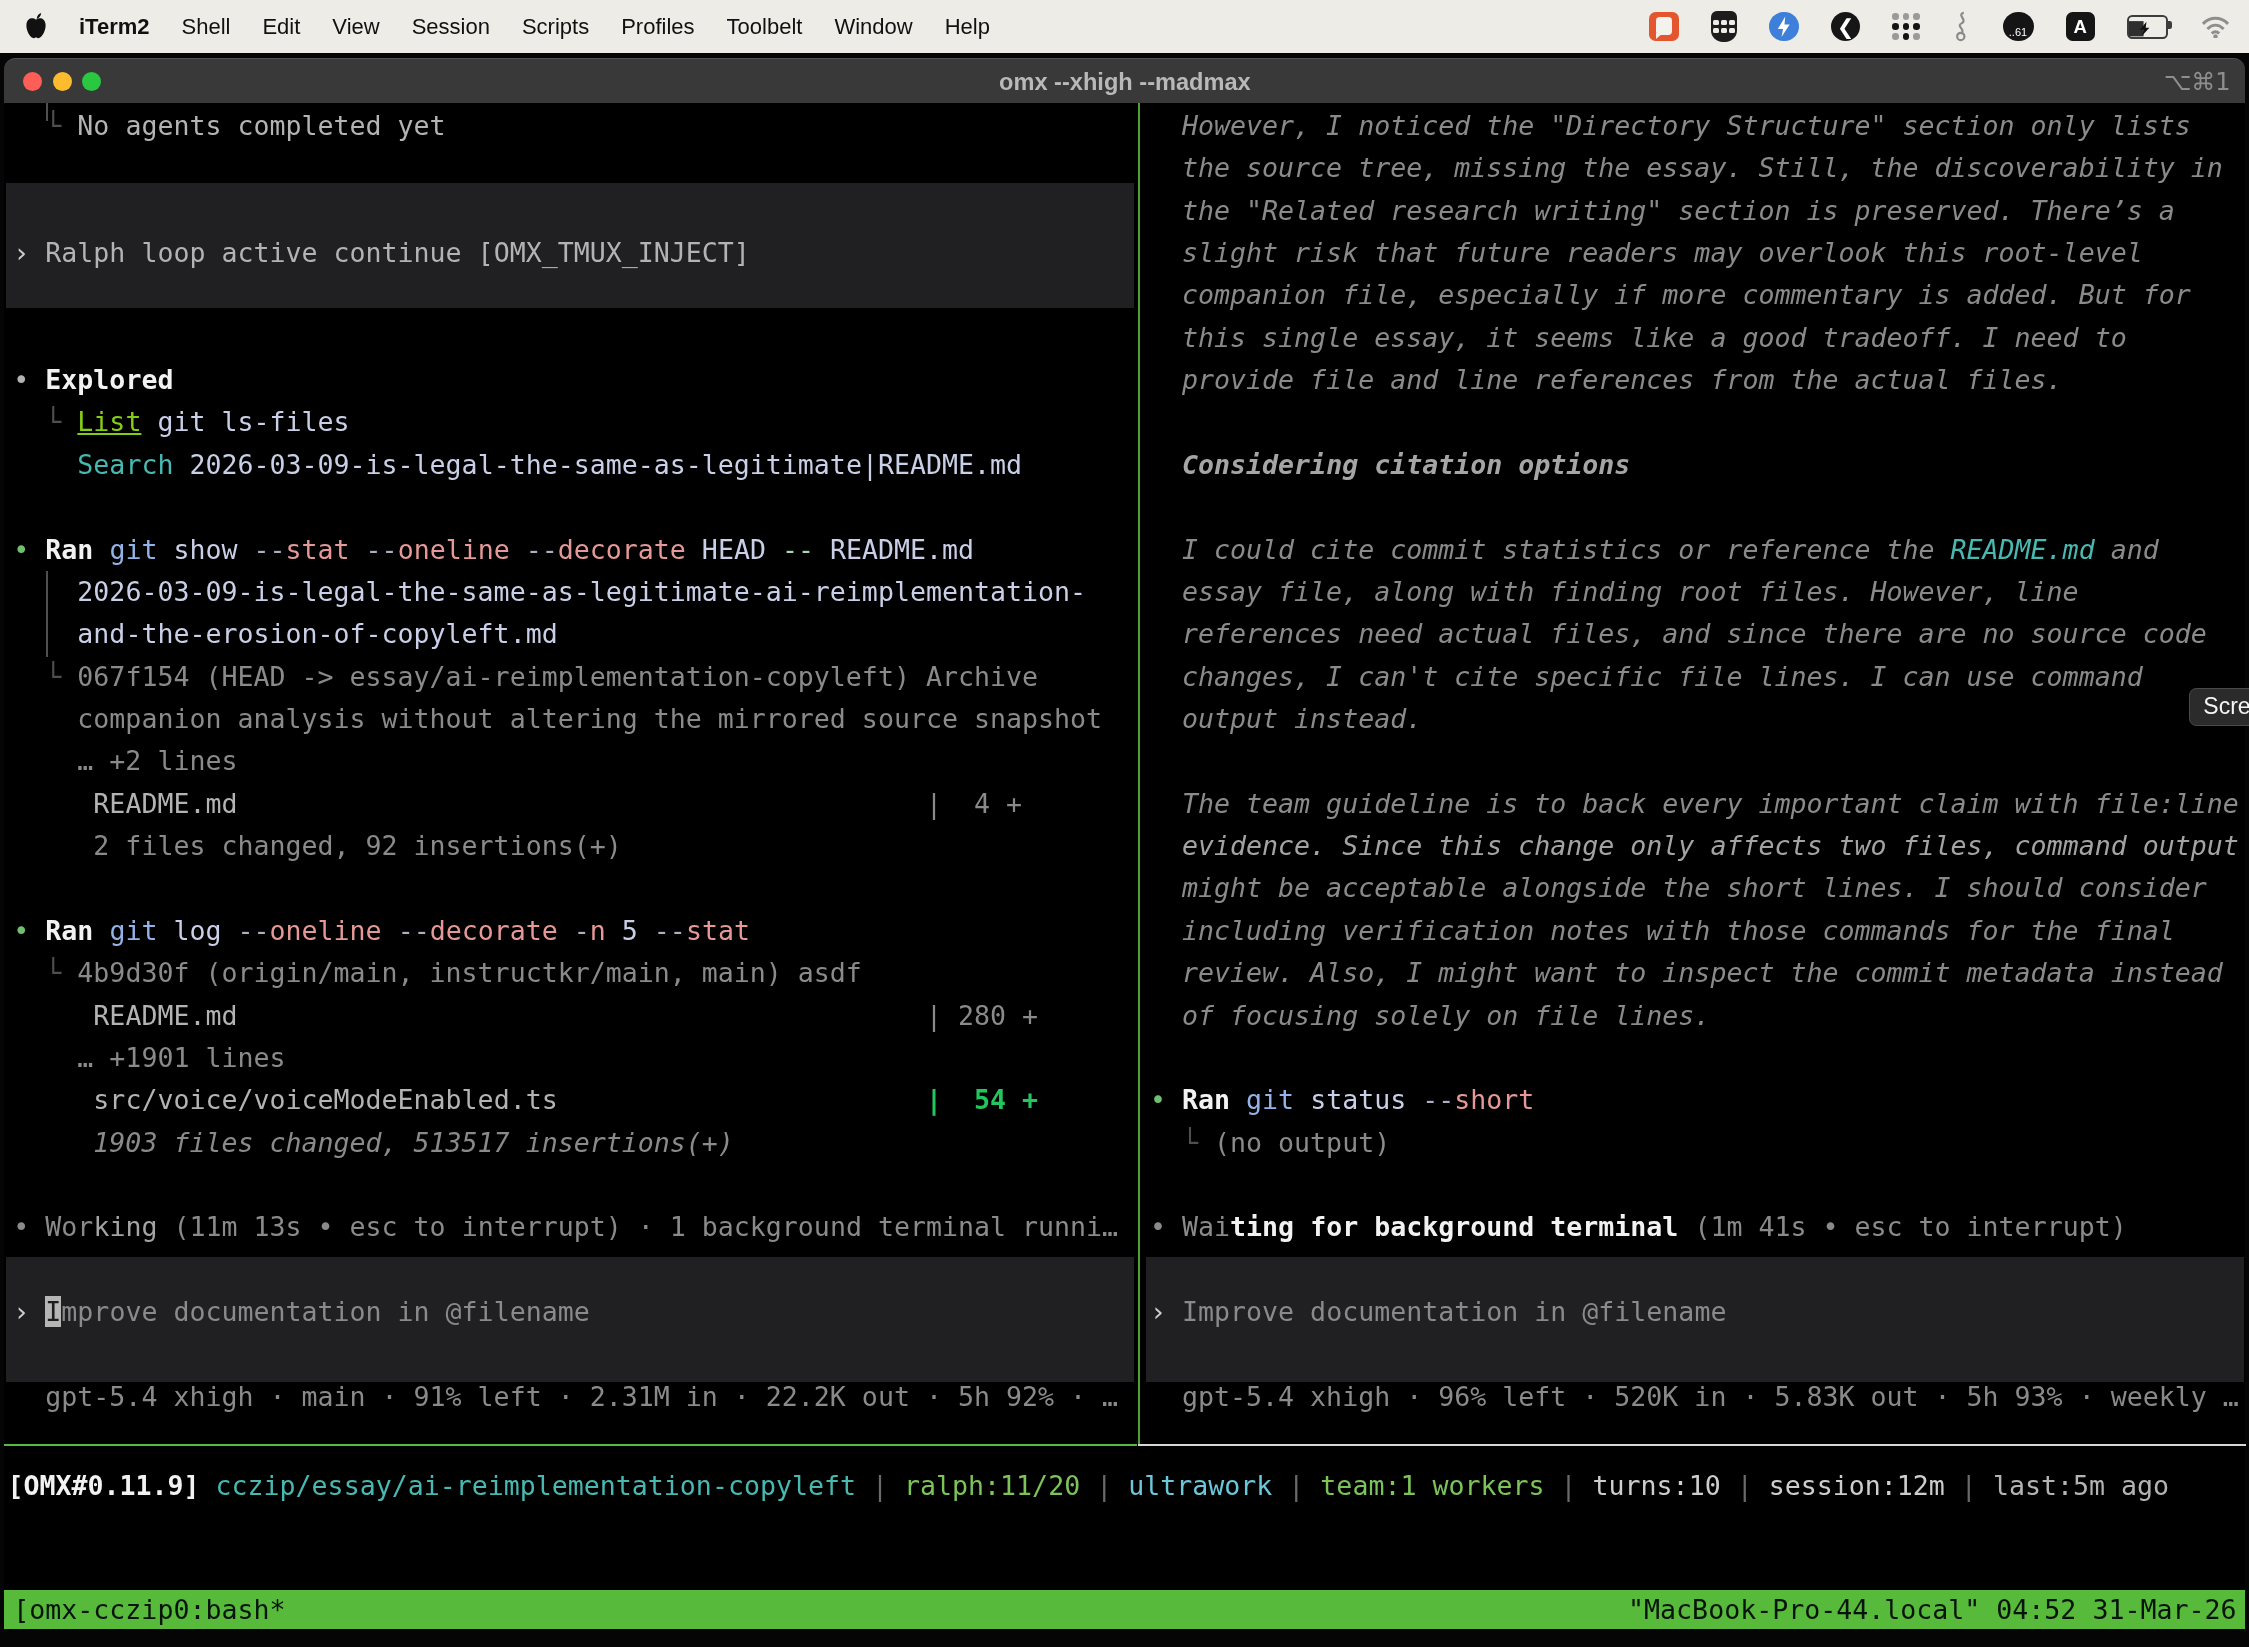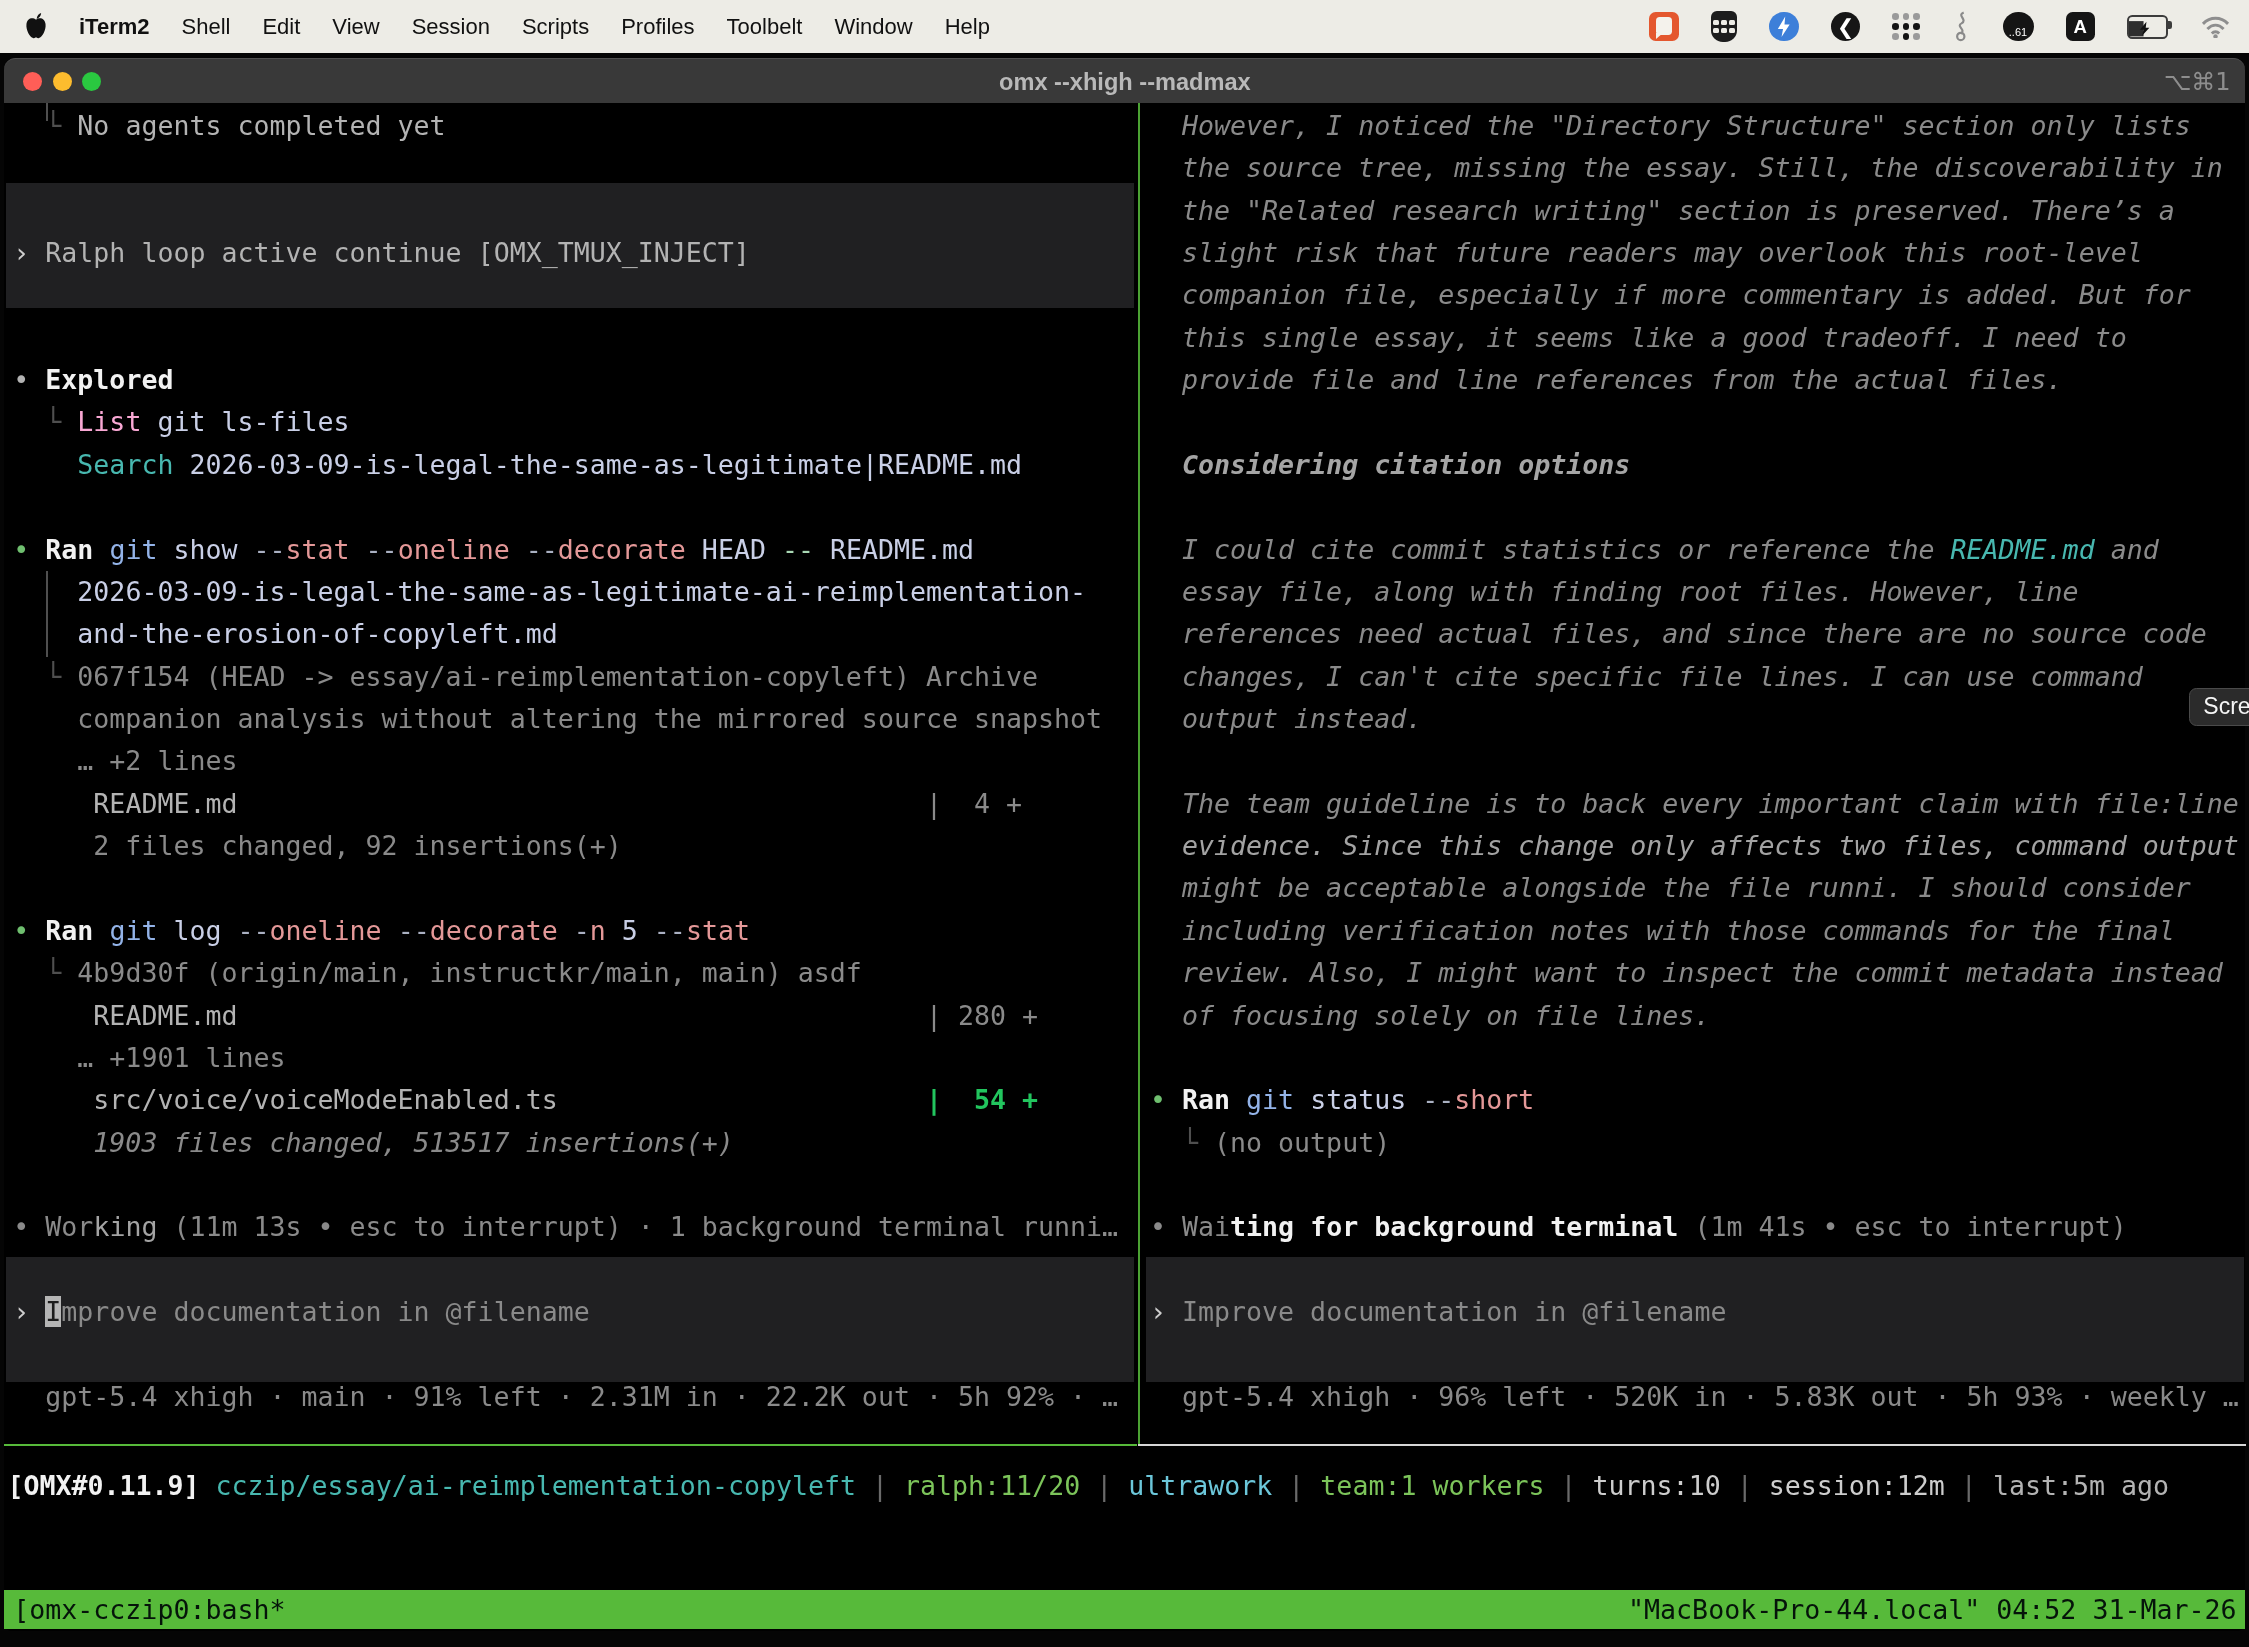--- a/index.html
+++ b/index.html
@@ -171,21 +171,21 @@
   <div class="guide" style="left:46px;top:571px;height:86px;"></div>
 
   <div class="vdiv"></div>
   <div class="hl-left"></div>
   <div class="hl-right"></div>
 
   <div id="lines-left">
       <div class="tline" style="left: 13.3px; top: 105px;"><span style="color: rgb(79, 79, 79);">  └ </span><span style="color: rgb(179, 179, 179);">No agents completed yet</span></div>
       <div class="tline" style="left: 13.3px; top: 232px;"><span style="color: rgb(205, 205, 205);">› </span><span style="color: rgb(179, 179, 179);">Ralph loop active continue [OMX_TMUX_INJECT]</span></div>
       <div class="tline" style="left: 13.3px; top: 359px;"><span style="color: rgb(179, 179, 179);">• </span><span style="color: rgb(242, 242, 242); font-weight: bold;">Explored</span></div>
-      <div class="tline" style="left: 13.3px; top: 401px;"><span style="color: rgb(79, 79, 79);">  └ </span><span style="color: #f9a8d4;">List</span><span style="color: rgb(201, 207, 230);"> git ls-files</span></div>
+      <div class="tline" style="left: 13.3px; top: 401px;"><span style="color: rgb(79, 79, 79);">  └ </span><span style="color: #84cc16; text-decoration: underline;">List</span><span style="color: rgb(201, 207, 230);"> git ls-files</span></div>
       <div class="tline" style="left: 13.3px; top: 444px;"><span style="color: rgb(79, 79, 79);">    </span><span style="color: rgb(72, 184, 176);">Search</span><span style="color: rgb(201, 207, 230);"> 2026-03-09-is-legal-the-same-as-legitimate|README.md</span></div>
       <div class="tline" style="left: 13.3px; top: 529px;"><span style="color: rgb(111, 191, 111);">• </span><span style="color: rgb(242, 242, 242); font-weight: bold;">Ran</span><span style="color: rgb(201, 207, 230);"> </span><span style="color: rgb(147, 179, 232);">git</span><span style="color: rgb(201, 207, 230);"> show </span><span style="color: rgb(170, 176, 194);">--</span><span style="color: rgb(228, 152, 152);">stat</span><span style="color: rgb(201, 207, 230);"> </span><span style="color: rgb(170, 176, 194);">--</span><span style="color: rgb(228, 152, 152);">oneline</span><span style="color: rgb(201, 207, 230);"> </span><span style="color: rgb(170, 176, 194);">--</span><span style="color: rgb(228, 152, 152);">decorate</span><span style="color: rgb(201, 207, 230);"> HEAD </span><span style="color: rgb(169, 216, 180);">--</span><span style="color: rgb(201, 207, 230);"> README.md</span></div>
       <div class="tline" style="left: 13.3px; top: 571px;"><span style="color: rgb(79, 79, 79);">    </span><span style="color: rgb(201, 207, 230);">2026-03-09-is-legal-the-same-as-legitimate-ai-reimplementation-</span></div>
       <div class="tline" style="left: 13.3px; top: 613px;"><span style="color: rgb(79, 79, 79);">    </span><span style="color: rgb(201, 207, 230);">and-the-erosion-of-copyleft.md</span></div>
       <div class="tline" style="left: 13.3px; top: 656px;"><span style="color: rgb(79, 79, 79);">  └ </span><span style="color: rgb(138, 138, 138);">067f154 (HEAD -&gt; essay/ai-reimplementation-copyleft) Archive</span></div>
       <div class="tline" style="left: 13.3px; top: 698px;"><span style="color: rgb(138, 138, 138);">    companion analysis without altering the mirrored source snapshot</span></div>
       <div class="tline" style="left: 13.3px; top: 740px;"><span style="color: rgb(138, 138, 138);">    … +2 lines</span></div>
       <div class="tline" style="left: 13.3px; top: 783px;"><span style="color: rgb(138, 138, 138);">     </span><span style="color: rgb(179, 179, 179);">README.md</span><span style="color: rgb(138, 138, 138);">                                           |  4 +</span></div>
       <div class="tline" style="left: 13.3px; top: 825px;"><span style="color: rgb(138, 138, 138);">     2 files changed, 92 insertions(+)</span></div>
       <div class="tline" style="left: 13.3px; top: 910px;"><span style="color: rgb(111, 191, 111);">• </span><span style="color: rgb(242, 242, 242); font-weight: bold;">Ran</span><span style="color: rgb(201, 207, 230);"> </span><span style="color: rgb(147, 179, 232);">git</span><span style="color: rgb(201, 207, 230);"> log </span><span style="color: rgb(170, 176, 194);">--</span><span style="color: rgb(228, 152, 152);">oneline</span><span style="color: rgb(201, 207, 230);"> </span><span style="color: rgb(170, 176, 194);">--</span><span style="color: rgb(228, 152, 152);">decorate</span><span style="color: rgb(201, 207, 230);"> </span><span style="color: rgb(170, 176, 194);">-</span><span style="color: rgb(228, 152, 152);">n</span><span style="color: rgb(201, 207, 230);"> 5 </span><span style="color: rgb(170, 176, 194);">--</span><span style="color: rgb(228, 152, 152);">stat</span></div>
@@ -207,21 +207,21 @@
       <div class="tline" style="left: 1150px; top: 317px;"><span style="color: rgb(138, 138, 138); font-style: italic;">  this single essay, it seems like a good tradeoff. I need to</span></div>
       <div class="tline" style="left: 1150px; top: 359px;"><span style="color: rgb(138, 138, 138); font-style: italic;">  provide file and line references from the actual files.</span></div>
       <div class="tline" style="left: 1150px; top: 444px;"><span style="color: rgb(138, 138, 138);">  </span><span style="color: rgb(165, 165, 165); font-weight: bold; font-style: italic;">Considering citation options</span></div>
       <div class="tline" style="left: 1150px; top: 529px;"><span style="color: rgb(138, 138, 138); font-style: italic;">  I could cite commit statistics or reference the </span><span style="color: rgb(72, 184, 176); font-style: italic;">README.md</span><span style="color: rgb(138, 138, 138); font-style: italic;"> and</span></div>
       <div class="tline" style="left: 1150px; top: 571px;"><span style="color: rgb(138, 138, 138); font-style: italic;">  essay file, along with finding root files. However, line</span></div>
       <div class="tline" style="left: 1150px; top: 613px;"><span style="color: rgb(138, 138, 138); font-style: italic;">  references need actual files, and since there are no source code</span></div>
       <div class="tline" style="left: 1150px; top: 656px;"><span style="color: rgb(138, 138, 138); font-style: italic;">  changes, I can't cite specific file lines. I can use command</span></div>
       <div class="tline" style="left: 1150px; top: 698px;"><span style="color: rgb(138, 138, 138); font-style: italic;">  output instead.</span></div>
       <div class="tline" style="left: 1150px; top: 783px;"><span style="color: rgb(138, 138, 138); font-style: italic;">  The team guideline is to back every important claim with file:line</span></div>
       <div class="tline" style="left: 1150px; top: 825px;"><span style="color: #a3a3a3; font-style: italic;">  evidence. Since this change only affects two files, command output</span></div>
-      <div class="tline" style="left: 1150px; top: 867px;"><span style="color: rgb(138, 138, 138); font-style: italic;">  might be acceptable alongside the file runni. I should consider</span></div>
+      <div class="tline" style="left: 1150px; top: 867px;"><span style="color: rgb(138, 138, 138); font-style: italic;">  might be acceptable alongside the short lines. I should consider</span></div>
       <div class="tline" style="left: 1150px; top: 910px;"><span style="color: rgb(138, 138, 138); font-style: italic;">  including verification notes with those commands for the final</span></div>
       <div class="tline" style="left: 1150px; top: 952px;"><span style="color: rgb(138, 138, 138); font-style: italic;">  review. Also, I might want to inspect the commit metadata instead</span></div>
       <div class="tline" style="left: 1150px; top: 995px;"><span style="color: rgb(138, 138, 138); font-style: italic;">  of focusing solely on file lines.</span></div>
       <div class="tline" style="left: 1150px; top: 1079px;"><span style="color: rgb(111, 191, 111);">• </span><span style="color: rgb(242, 242, 242); font-weight: bold;">Ran</span><span style="color: rgb(201, 207, 230);"> </span><span style="color: rgb(147, 179, 232);">git</span><span style="color: rgb(201, 207, 230);"> status </span><span style="color: rgb(170, 176, 194);">--</span><span style="color: rgb(228, 152, 152);">short</span></div>
       <div class="tline" style="left: 1150px; top: 1122px;"><span style="color: rgb(79, 79, 79);">  └ </span><span style="color: rgb(138, 138, 138);">(no output)</span></div>
       <div class="tline" style="left: 1150px; top: 1206px;"><span style="color: rgb(138, 138, 138);">• </span><span style="color: rgb(138, 138, 138);">Wai</span><span style="color: rgb(242, 242, 242); font-weight: bold;">ting for background terminal</span><span style="color: rgb(138, 138, 138);"> (1m 41s • esc to interrupt)</span></div>
       <div class="tline" style="left: 1150px; top: 1291px;"><span style="color: rgb(205, 205, 205);">› </span><span style="color: rgb(138, 138, 138);">Improve documentation in @filename</span></div>
       <div class="tline" style="left: 1150px; top: 1376px;"><span style="color: rgb(138, 138, 138);">  gpt-5.4 xhigh · 96% left · 520K in · 5.83K out · 5h 93% · weekly …</span></div>
     </div>
 

